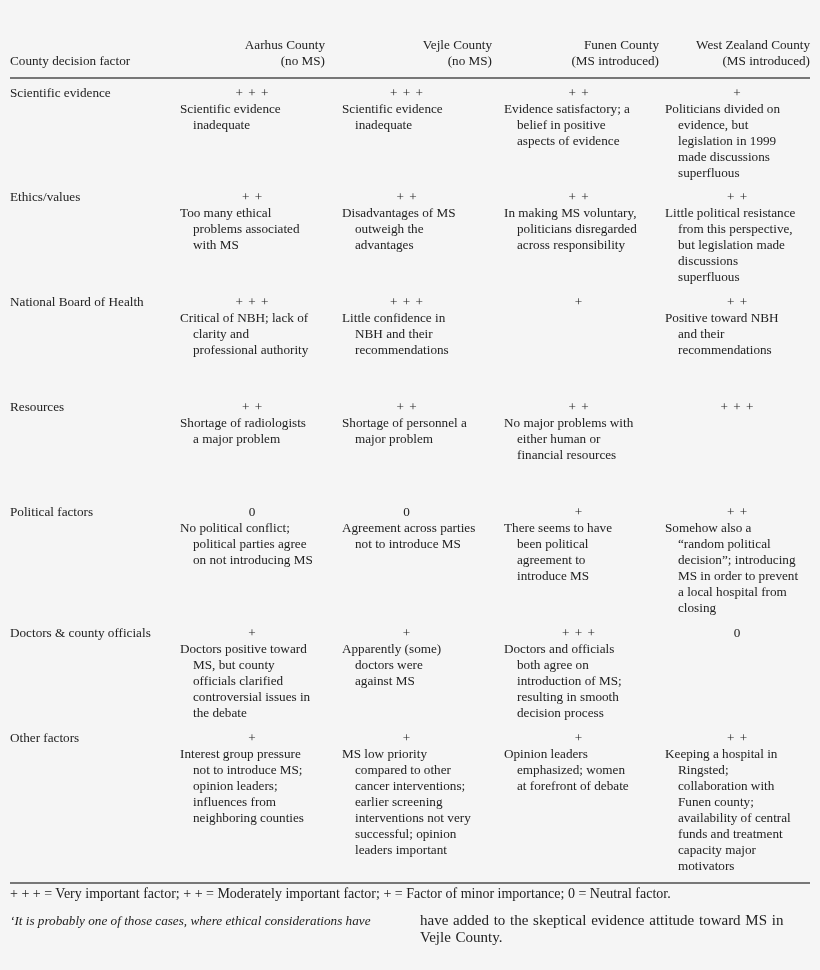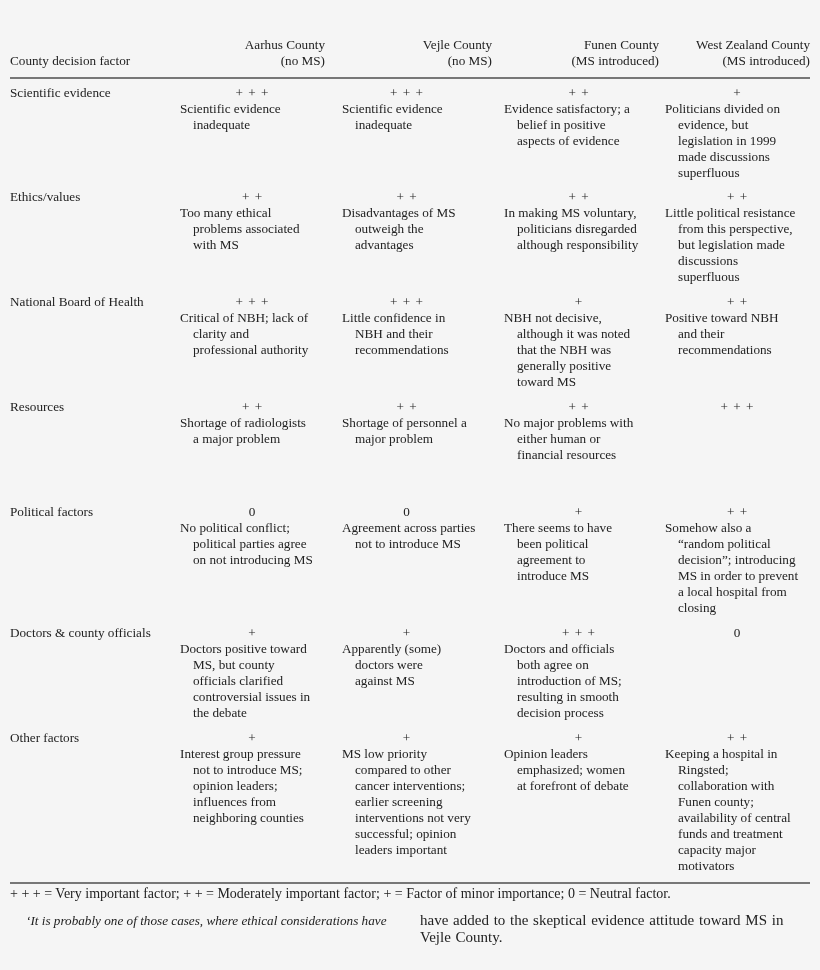--- a/index.html
+++ b/index.html
@@ -17,21 +17,21 @@
   .rule-top { position: absolute; left: 0; top: 77px; width: 800px; height: 2px; background: #777; }
   .rule-bottom { position: absolute; left: 0; top: 882px; width: 800px; height: 2px; background: #777; }
   .row { position: absolute; left: 0; width: 800px; }
   .factor { position: absolute; left: 0; top: 0; white-space: nowrap; }
   .cell { position: absolute; top: 0; }
   .rating { text-align: center; letter-spacing: 1px; }
   .desc { }
   .desc .line { display: block; white-space: nowrap; }
   .desc .line.indent { padding-left: 13px; }
   .legend { position: absolute; left: 0; top: 886px; font-size: 14px; white-space: nowrap; }
-  .quote { position: absolute; left: 0; top: 912px; width: 400px; font-style: italic; font-size: 13.2px; line-height: 17px; margin-left: 16px; }
+  .quote { position: absolute; left: 0; top: 912px; width: 400px; font-style: italic; font-size: 13.2px; line-height: 17px; }
   .body-text { position: absolute; left: 420px; top: 912px; width: 400px; font-size: 15px; line-height: 17px; word-spacing: 1px; white-space: nowrap; }
 </style>
 </head>
 <body>
 
 <div class="page">
 
   <div class="head-row">
     <div class="head-first">County decision factor</div>
     <div class="head-cell" style="left:170px;width:145px;">
@@ -106,21 +106,21 @@
             <span class="line">Disadvantages of MS</span>
             <span class="line indent">outweigh the</span>
             <span class="line indent">advantages</span>
           </div>
         </div>
         <div class="cell" style="left: 494px;">
           <div class="rating" style="width: 150px;">+ +</div>
           <div class="desc">
             <span class="line">In making MS voluntary,</span>
             <span class="line indent">politicians disregarded</span>
-            <span class="line indent">although responsibility</span>
+            <span class="line indent">across responsibility</span>
           </div>
         </div>
         <div class="cell" style="left: 655px;">
           <div class="rating" style="width: 145px;">+ +</div>
           <div class="desc">
             <span class="line">Little political resistance</span>
             <span class="line indent">from this perspective,</span>
             <span class="line indent">but legislation made</span>
             <span class="line indent">discussions</span>
             <span class="line indent">superfluous</span>
@@ -140,27 +140,20 @@
         <div class="cell" style="left: 332px;">
           <div class="rating" style="width: 130px;">+ + +</div>
           <div class="desc">
             <span class="line">Little confidence in</span>
             <span class="line indent">NBH and their</span>
             <span class="line indent">recommendations</span>
           </div>
         </div>
         <div class="cell" style="left: 494px;">
           <div class="rating" style="width: 150px;">+</div>
-          <div class="desc">
-            <span class="line">NBH not decisive,</span>
-            <span class="line indent">although it was noted</span>
-            <span class="line indent">that the NBH was</span>
-            <span class="line indent">generally positive</span>
-            <span class="line indent">toward MS</span>
-          </div>
         </div>
         <div class="cell" style="left: 655px;">
           <div class="rating" style="width: 145px;">+ +</div>
           <div class="desc">
             <span class="line">Positive toward NBH</span>
             <span class="line indent">and their</span>
             <span class="line indent">recommendations</span>
           </div>
         </div>
       </div>

